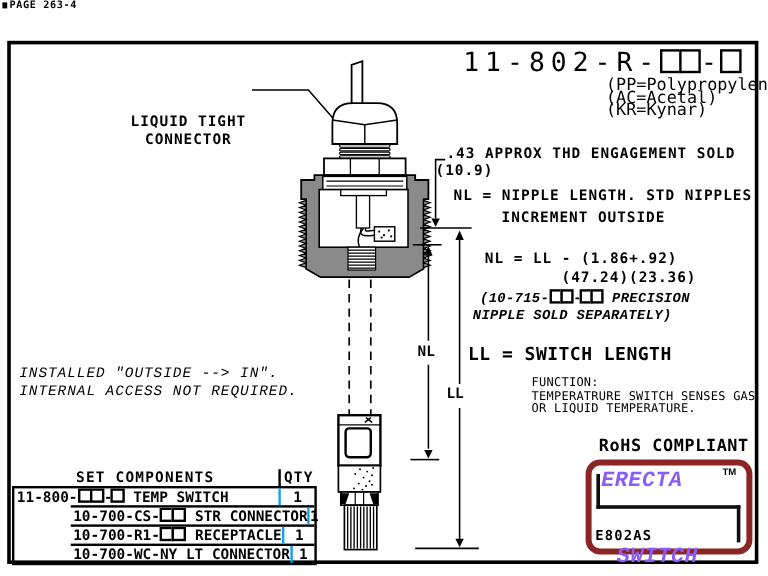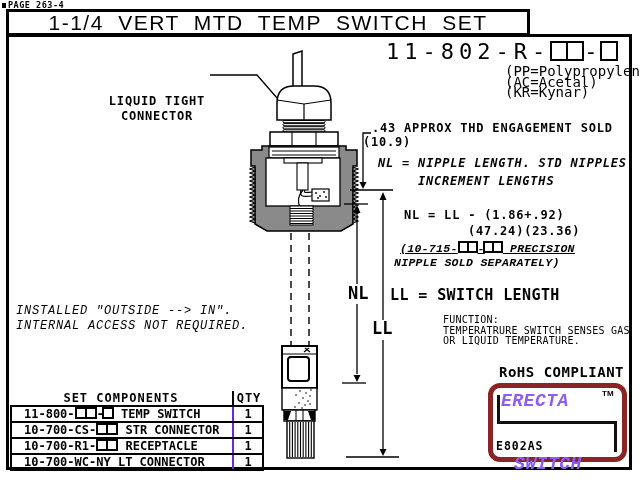--- a/index.html
+++ b/index.html
@@ -19,51 +19,51 @@
   
   .part-number{left:386px;top:41px;font-size:22px;line-height:22px;letter-spacing:5px;white-space:nowrap;text-align:right;}
   .part-number .bx{width:18px;height:20px;vertical-align:-2px;letter-spacing:0;}
   .materials{left:505px;top:66px;font-size:14px;line-height:10.5px;white-space:nowrap;}
 
   
   .note{font-weight:bold;font-size:12px;letter-spacing:.8px;line-height:14px;white-space:nowrap;}
   .connector-label{left:103px;top:55px;width:108px;text-align:center;line-height:15px;margin-top:39px;}
   .eng-note{left:363px;top:122px;line-height:13.5px;}
   .eng-note .l1{padding-left:9px;}
-  .nl-note{left:378px;top:154px;line-height:18px;font-style:italic;}
+  .nl-note{left:378px;top:154px;line-height:18px;}
   .nl-note .ind{padding-left:40px;}
   .formula{left:404px;top:208px;line-height:15.5px;}
   .formula .ind{padding-left:64px;}
   .precision{left:394px;top:241px;font-style:italic;font-family:"Liberation Mono",monospace;
              font-size:11.5px;letter-spacing:.3px;line-height:13.5px;font-weight:bold;white-space:nowrap;}
-  .precision .l1{padding-left:6px;text-decoration:underline;}
+  .precision .l1{padding-left:6px;}
   .precision .bx{width:11px;height:12px;vertical-align:-1px;}
   .ll-note{left:390px;top:288px;font-size:15px;letter-spacing:.4px;}
   .function-note{left:443px;top:315px;font-weight:normal;font-size:10px;letter-spacing:.2px;line-height:10.5px;}
   .install-note{left:16px;top:304px;font-style:italic;font-family:"Liberation Mono",monospace;
                 font-size:12px;letter-spacing:.8px;line-height:14.5px;}
   .rohs{left:499px;top:365px;font-size:14px;letter-spacing:.5px;}
-  .dim-label{font-weight:bold;font-size:17px;background:#fff;padding:0 2px;line-height:14px;}
+  .dim-label{font-weight:bold;font-size:12px;background:#fff;padding:0 2px;line-height:14px;}
   .dim-nl{left:346px;top:286px;}
   .dim-ll{left:370px;top:321px;}
 
   
   .bx{display:inline-block;width:12px;height:13px;border:2px solid #000;box-sizing:border-box;
       vertical-align:-2px;background:#fff;}
   .bx + .bx{margin-left:-2px;}
 
   
   .comp-table{left:10px;top:391px;width:254px;font-weight:bold;font-size:12px;line-height:14px;white-space:nowrap;}
   .comp-header{display:flex;height:14px;}
   .comp-header .col-part{width:222px;text-align:center;letter-spacing:1px;}
   .comp-header .col-qty{flex:1;border-left:2px solid #000;text-align:center;letter-spacing:1px;}
   .comp-body{border:2px solid #000;}
   .comp-row{display:flex;height:14px;}
-  .comp-row + .comp-row{border-top:2px solid #000;}
-  .cell-part{flex:1;border-right:2px solid #6d28d9;padding-left:12px;}
+  .comp-row + .comp-row{border-top:2px solid #000;margin-left:47px;}
+  .cell-part{flex:1;border-right:2px solid #0ea5e9;padding-left:2px;}
   .cell-qty{width:28px;text-align:center;}
   .comp-table .bx{width:12px;height:12px;vertical-align:-1px;}
 
   
   .logo{left:488px;top:383px;width:129px;height:69px;border:5px solid #8b2424;border-radius:12px;background:#fff;}
   .logo .bar{position:absolute;background:#101010;}
   .bar-left{left:4px;top:7px;width:3px;height:29px;}
   .bar-bottom{left:4px;top:33px;width:120px;height:3px;}
   .bar-right{left:121px;top:33px;width:3px;height:31px;}
   .brand{position:absolute;font-family:Liberation Mono, monospace;font-style:italic;font-weight:bold;
@@ -191,44 +191,41 @@
       <polygon points="379.5,200 386.5,200 383,192" fill="#000"></polygon>
       <path d="M383,199 V320 M383,340 V450" stroke="#000" stroke-width="1.3"></path>
       <polygon points="379.5,449 386.5,449 383,456" fill="#000"></polygon>
       <path d="M346,457 H399" stroke="#000" stroke-width="1.3"></path>
     </g>
   </svg>
 
   <div class="abs page-label">
     <span class="page-bullet"></span><span>PAGE 263-4</span>
   </div>
-  <div class="abs title-box">
-    <span>1-1/4 VERT MTD TEMP SWITCH SET</span>
-  </div>
   <div class="abs frame"></div>
 
   <div class="abs part-number">11-802-R-<span class="bx"></span><span class="bx"></span>-<span class="bx"></span></div>
   <div class="abs materials">
     <div>(PP=Polypropylene)</div>
     <div>(AC=Acetal)</div>
     <div>(KR=Kynar)</div>
   </div>
 
   <div class="abs note connector-label">
     <div>LIQUID TIGHT</div>
     <div>CONNECTOR</div>
   </div>
 
   <div class="abs note eng-note">
     <div class="l1">.43 APPROX THD ENGAGEMENT SOLD</div>
     <div>(10.9)</div>
   </div>
   <div class="abs note nl-note">
     <div>NL = NIPPLE LENGTH. STD NIPPLES</div>
-    <div class="ind">INCREMENT LENGTHS</div>
+    <div class="ind">INCREMENT OUTSIDE</div>
   </div>
   <div class="abs note formula">
     <div>NL = LL - (1.86+.92)</div>
     <div class="ind">(47.24)(23.36)</div>
   </div>
   <div class="abs precision">
     <div class="l1">(10-715-<span class="bx"></span><span class="bx"></span>-<span class="bx"></span><span class="bx"></span> PRECISION</div>
     <div>NIPPLE SOLD SEPARATELY)</div>
   </div>
   <div class="abs note ll-note">LL = SWITCH LENGTH</div>

